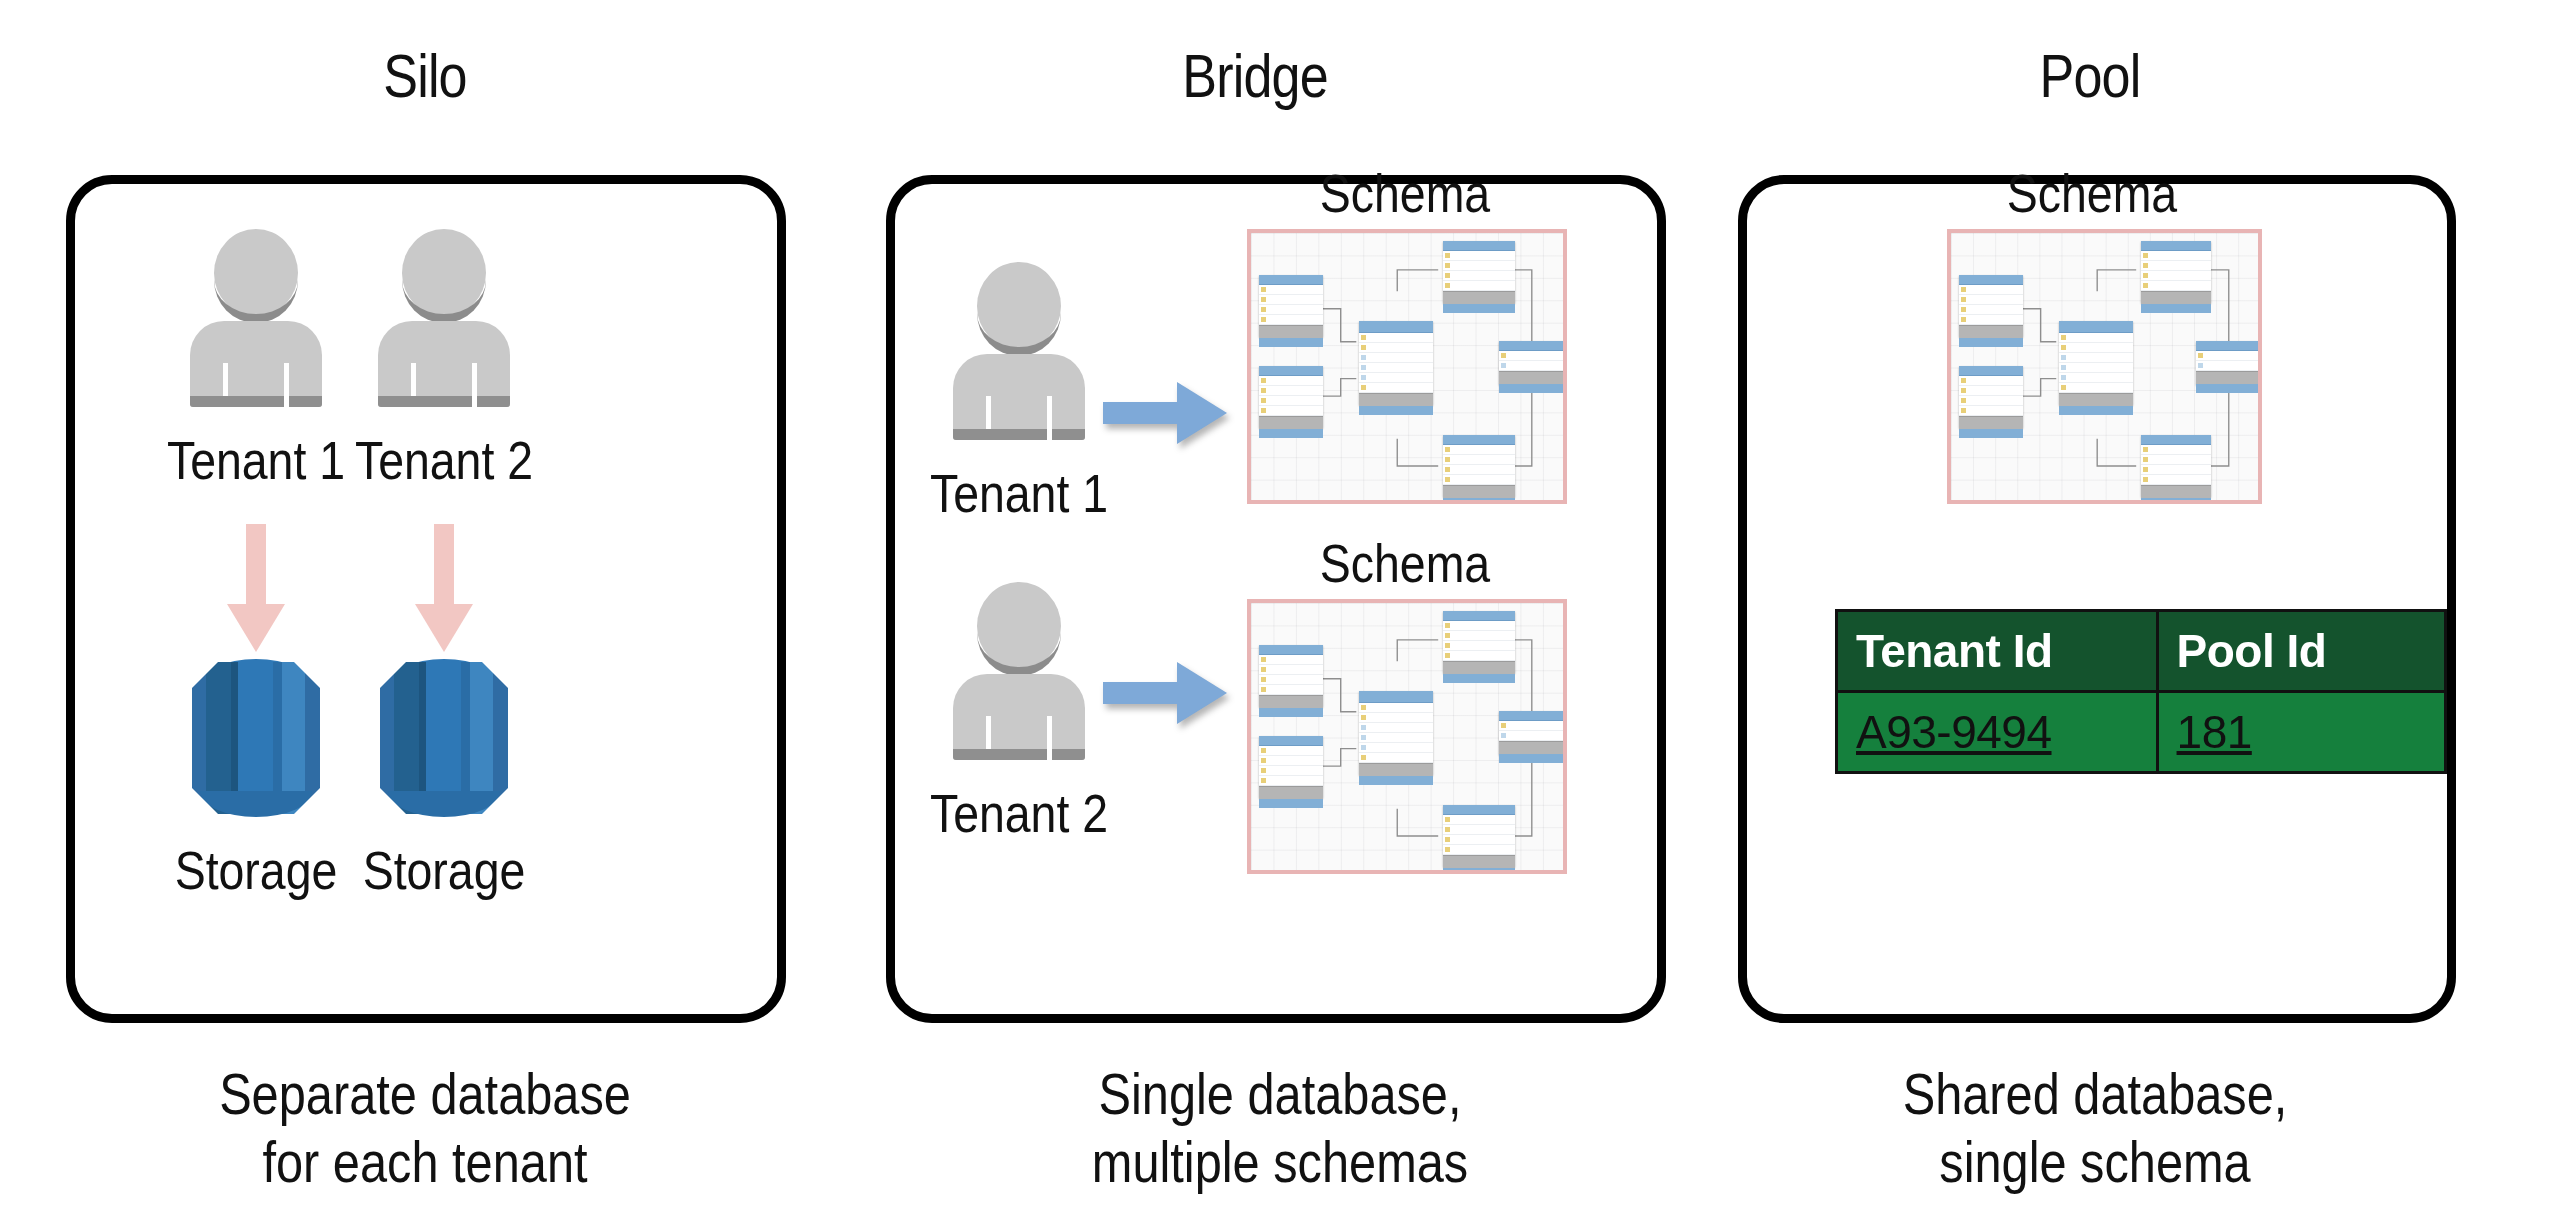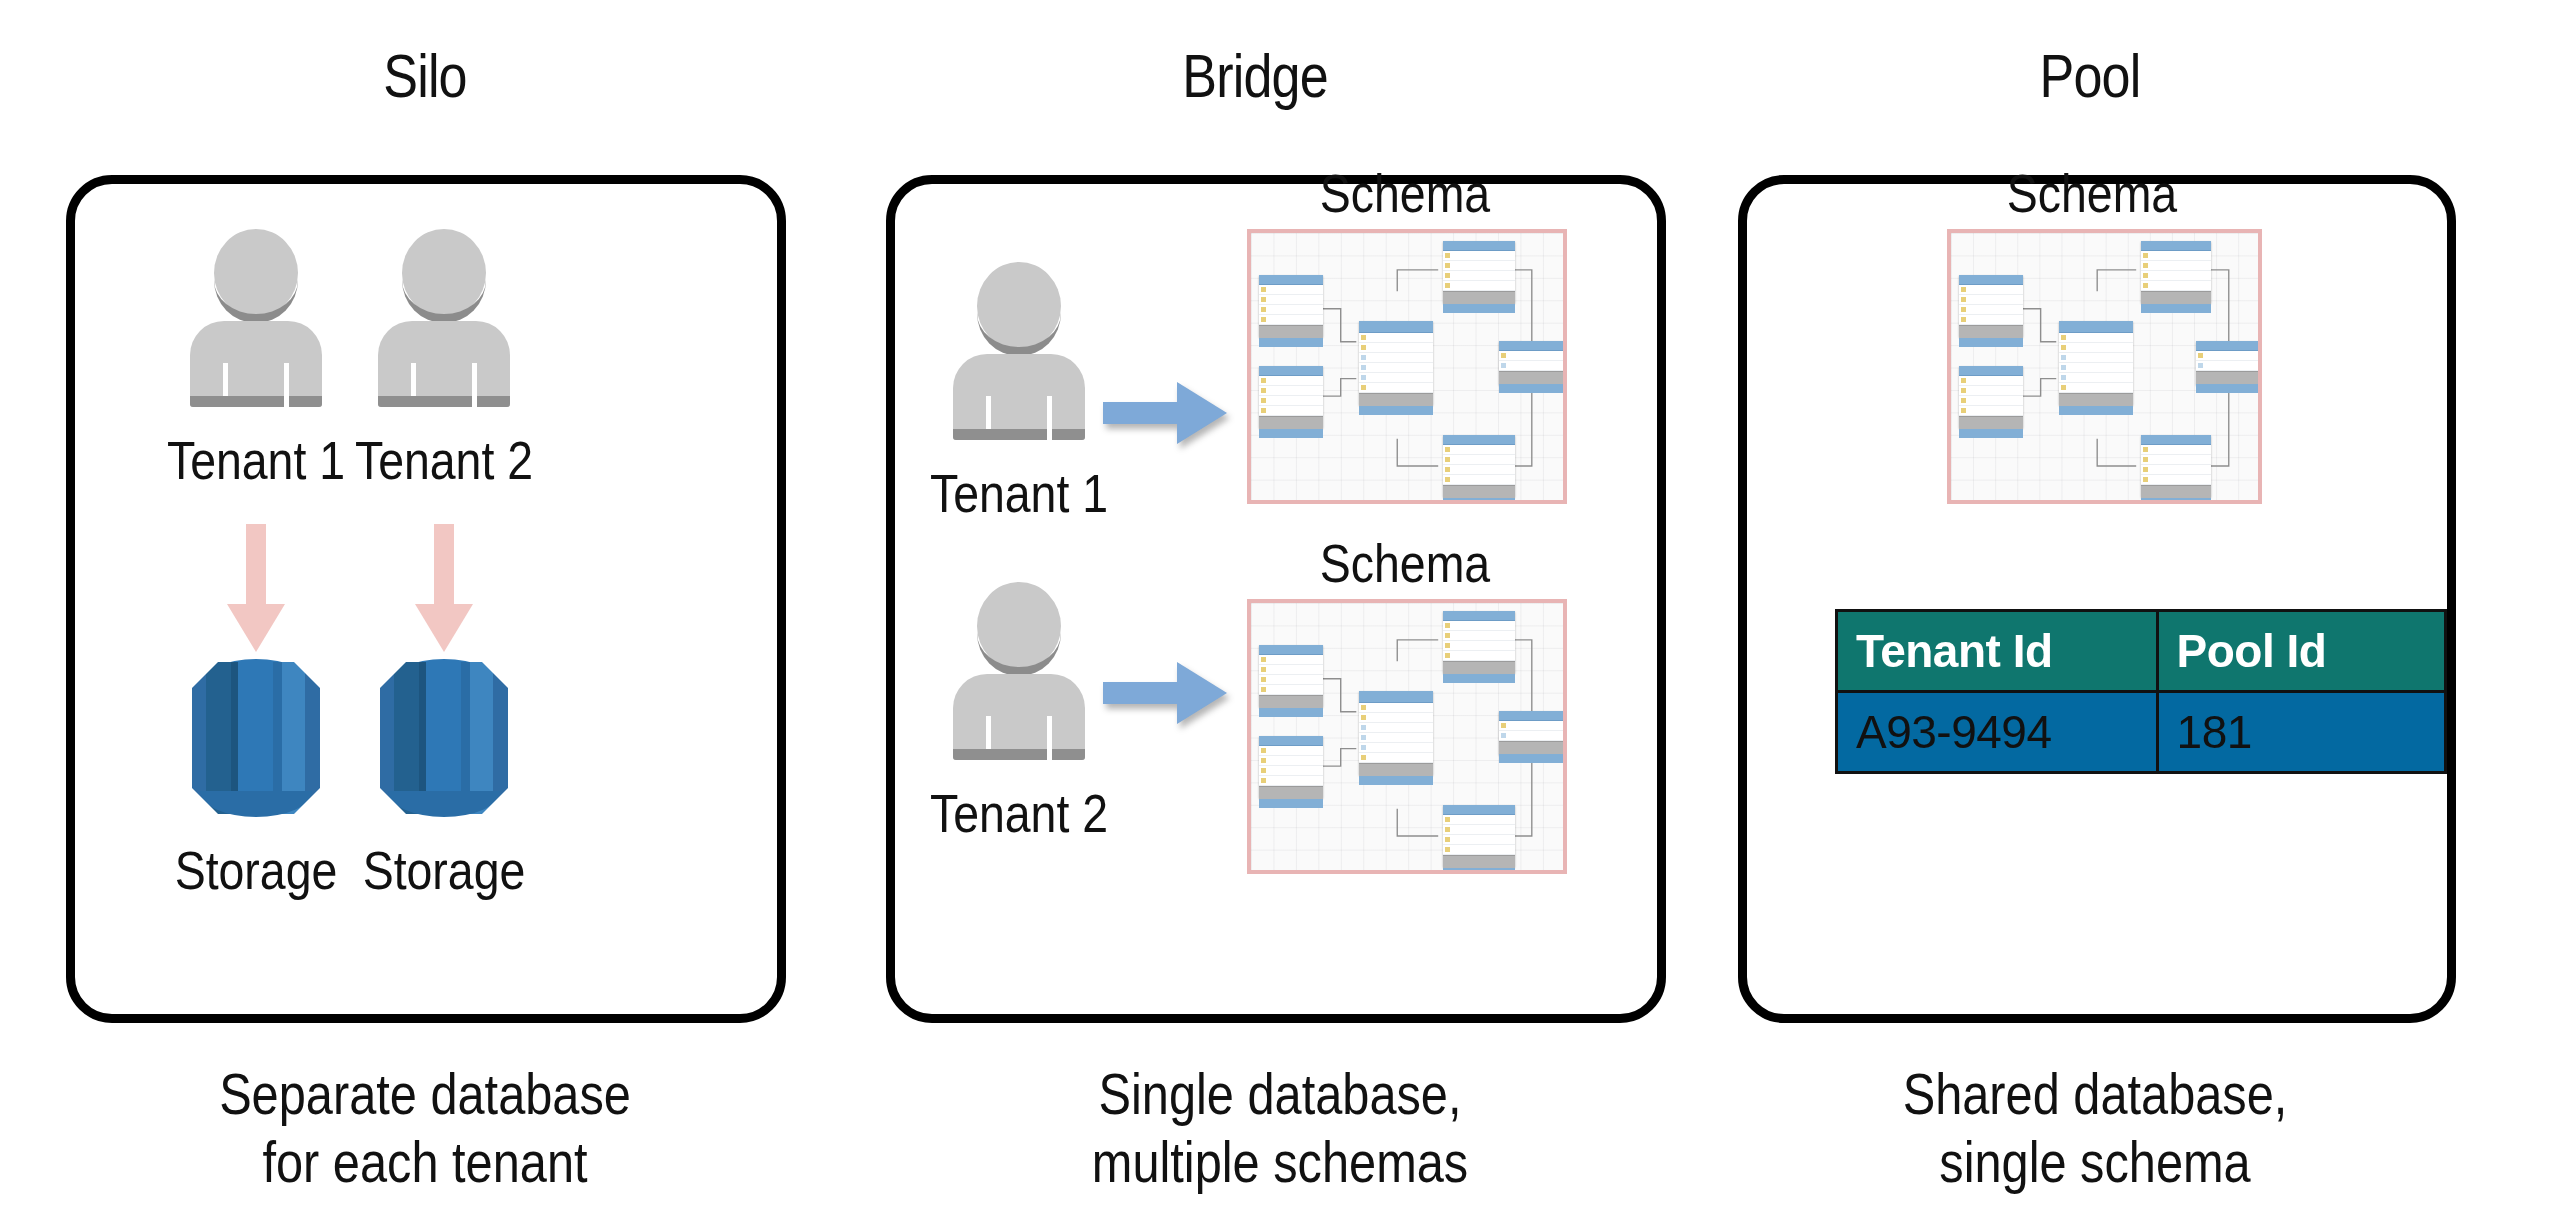--- a/index.html
+++ b/index.html
@@ -159,31 +159,31 @@
   .tbl .ft{height:12px;background:#b5b5b5;border-top:1px solid #9b9b9b;}
   .tbl .bt{height:9px;background:#82afd6;}
 
   
   .pool-table{
     position:absolute;border-collapse:collapse;
     font-size:0;
   }
   .pool-table table{border-collapse:collapse;}
   .pool-table th{
-    background:#0f766e;color:#ffffff;font-weight:bold;
+    background:#14532d;color:#ffffff;font-weight:bold;
     font-size:46px;text-align:left;
     padding:12px 18px;border:3px solid #111111;
     letter-spacing:-0.5px;
   }
   .pool-table td{
     font-size:46px;text-align:left;color:#111111;
     padding:12px 18px;border:3px solid #111111;background:#ffffff;
     letter-spacing:-0.5px;
   }
-  .pool-table tr.alt td{background:#0369a1;}
+  .pool-table tr.alt td{background:#15803d;text-decoration:underline;}
 </style>
 </head>
 <body>
 
 <div class="stage">
 
   <div class="col-title" style="left:425px;top:40px;">Silo</div>
   <div class="col-title" style="left:1255px;top:40px;">Bridge</div>
   <div class="col-title" style="left:2090px;top:40px;">Pool</div>
 

